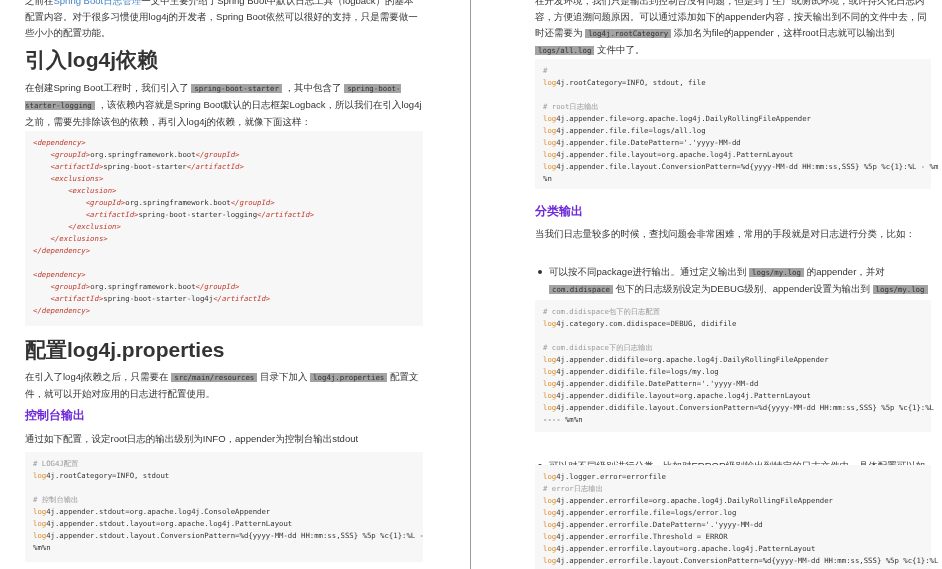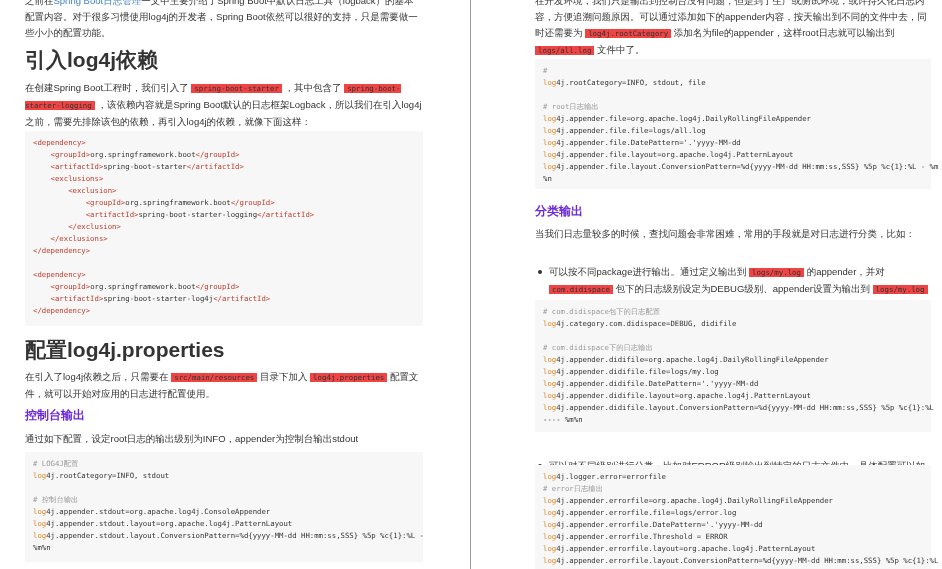--- a/index.html
+++ b/index.html
@@ -8,27 +8,27 @@
   .page { position:absolute; top:0; height:569px; overflow:hidden; }
   .page.left { left:15px; width:470px; }
   .page.right { left:471px; width:471px; }
   .divider { position:absolute; left:470px; top:0; width:1px; height:569px; background:#9a9a9a; }
   .col { position:absolute; }
   .left .col { left:10px; width:398px; }
   .right .col { left:64px; width:396px; }
   p { font-size:9.5px; line-height:16px; color:#333; }
   h2 { font-size:21px; font-weight:bold; color:#333; line-height:20px; }
   h3 { font-size:12px; font-weight:bold; color:#6d28d9; line-height:18px; }
-  code.inl { font-family:"DejaVu Sans Mono", monospace; font-size:7.4px; color:#333; background:#ef4444; padding:0 3px; }
+  code.inl { font-family:"DejaVu Sans Mono", monospace; font-size:7.4px; color:#333; background:#a3a3a3; padding:0 3px; }
   a.lnk { color:#4183c4; text-decoration:none; }
   .code { background:#f7f7f7; padding:6px 8px; font-family:"DejaVu Sans Mono", monospace; font-size:7.3px; line-height:12px; color:#333; white-space:pre; }
   .code .ln { display:block; height:12px; }
   .code .cm { color:#999; }
   .code .kw { color:#e08a2a; }
-  .code .tag { color:#c0392b; }
+  .code .tag { color:#c0392b;font-style:italic; }
   ul { list-style:none;margin-top:16px; }
   li { position:relative; padding-left:14px; font-size:9.5px; line-height:16px; color:#333; }
   li .bullet { position:absolute; left:3px; top:6px; width:4px; height:4px; border-radius:50%; background:#333; }
 </style>
 </head>
 <body>
 
 <div class="page left">
   <div class="col" style="top:-7px;">
     <p>

